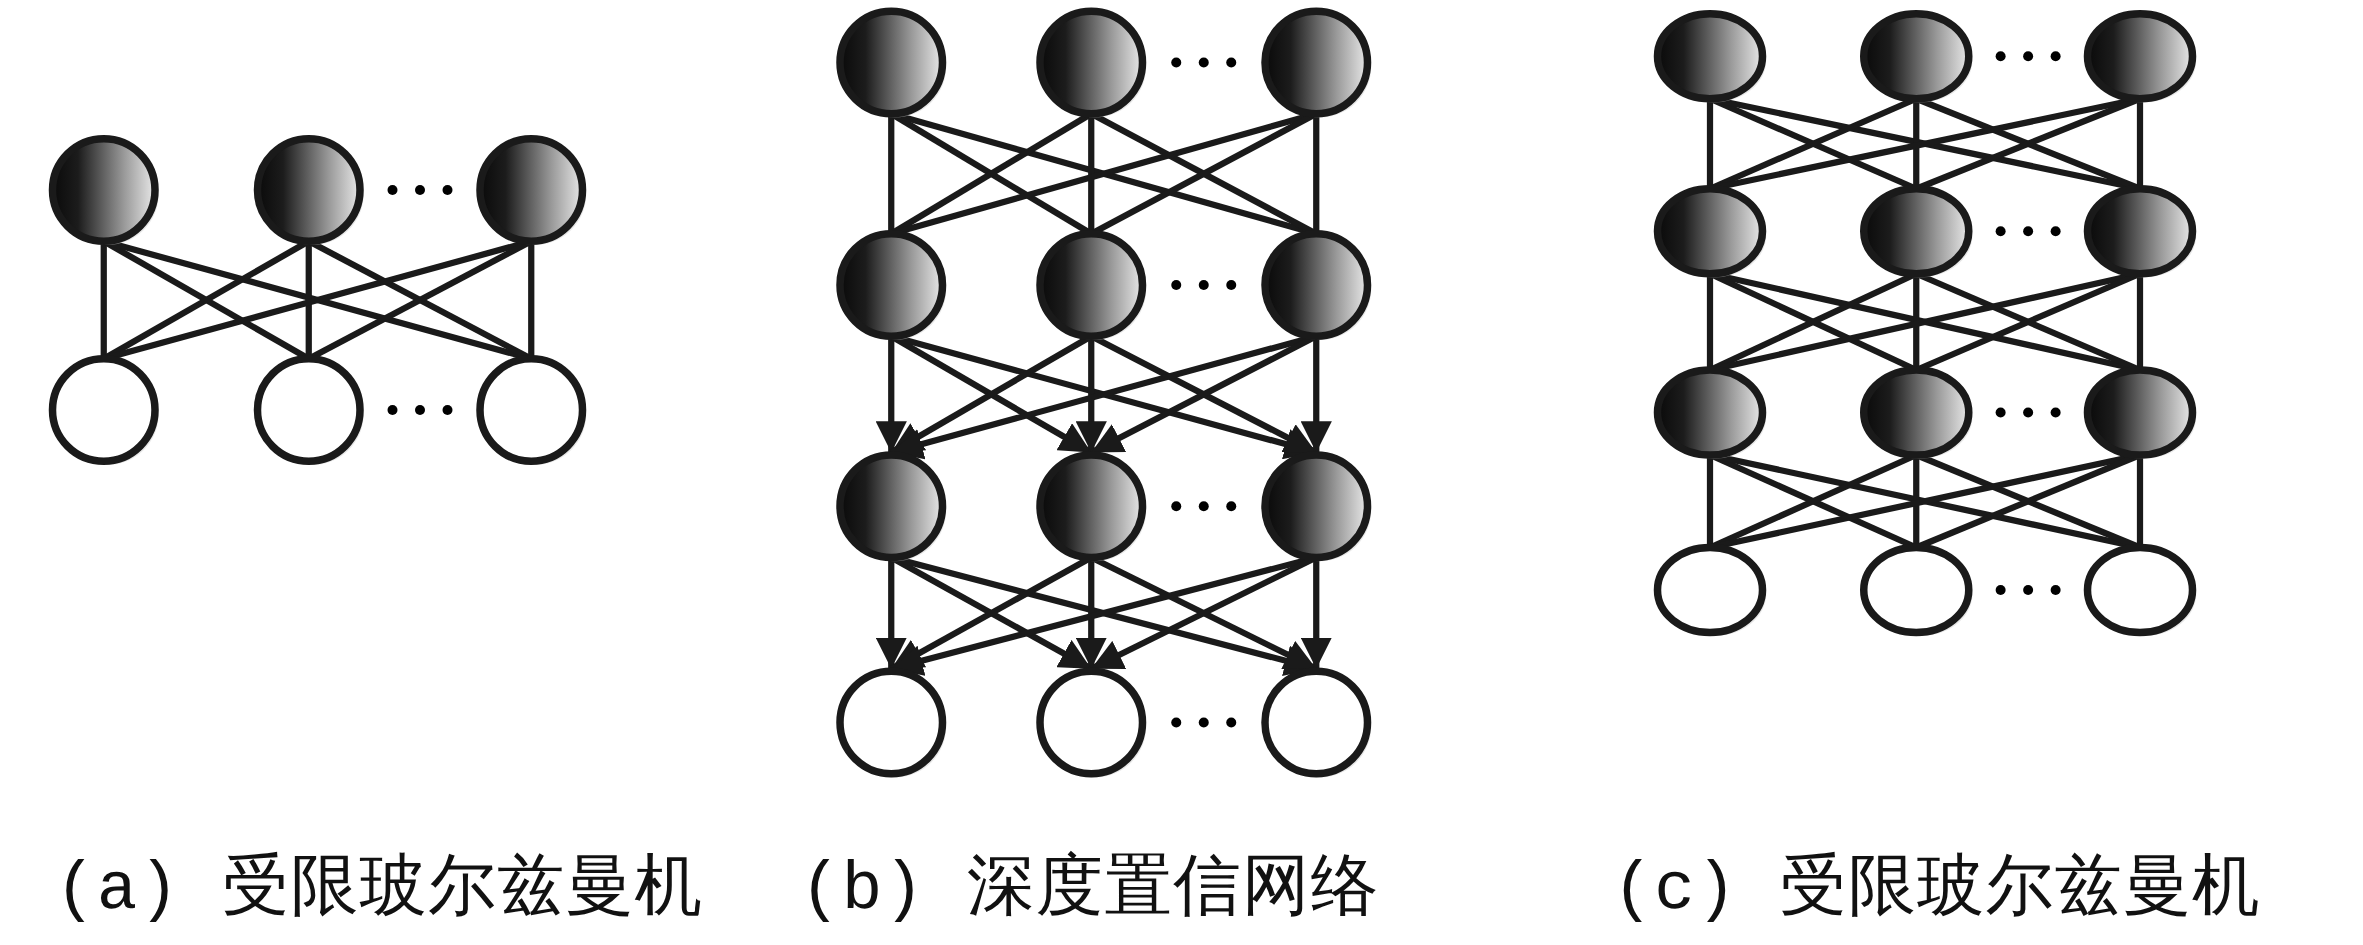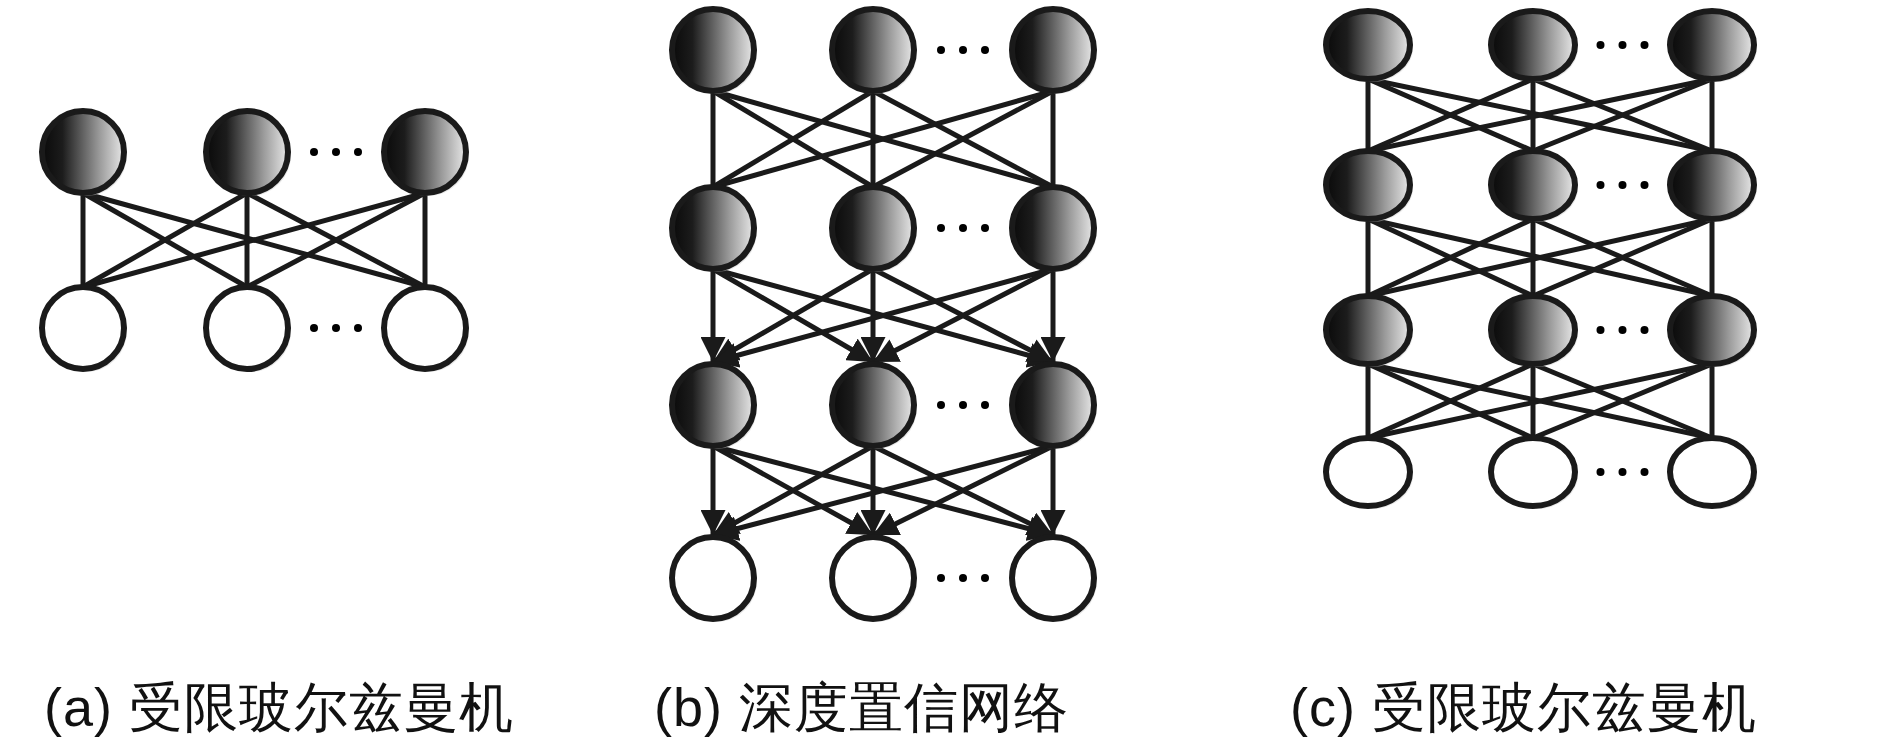--- a/index.html
+++ b/index.html
@@ -1,18 +1,18 @@
 <!DOCTYPE html>
 <html><head>
 <meta charset="utf-8">
 <style>
   html, body { margin:0; padding:0; background:#ffffff; }
   body { width:1890px; height:756px; position:relative; overflow:hidden; }
   #diagram { position:absolute; left:0; top:0; }
-  .caption { position:absolute; top:672px; font-family:Liberation Sans, sans-serif; font-size:54px; color:#111; white-space:nowrap; letter-spacing:1px; }
+  .caption { position:absolute; top:672px; font-family:Liberation Mono, monospace; font-size:54px; color:#111; white-space:nowrap; letter-spacing:1px; }
 </style>
 </head>
 <body>
 
 <svg id="diagram" width="1890" height="660" viewBox="0 0 1890 660" xmlns="http://www.w3.org/2000/svg">
   <defs>
     <linearGradient id="shade" x1="0" y1="0" x2="1" y2="0">
       <stop offset="0" stop-color="#0a0a0a"></stop>
       <stop offset="0.25" stop-color="#1c1c1c"></stop>
       <stop offset="0.7" stop-color="#9a9a9a"></stop>
@@ -209,14 +209,14 @@
         <g>
           <circle cx="1600.5" cy="472" r="4" fill="#000"></circle>
           <circle cx="1622.5" cy="472" r="4" fill="#000"></circle>
           <circle cx="1644.5" cy="472" r="4" fill="#000"></circle>
         </g>
       </g>
     </g>
 </svg>
 
 <div class="caption" style="left:44px;">(a) 受限玻尔兹曼机</div>
-<div class="caption" style="left:654px;">(b) 深度置信网络</div>
+<div class="caption" style="left:640px;">(b) 深度置信网络</div>
 <div class="caption" style="left:1290px;">(c) 受限玻尔兹曼机</div>
 
 </body></html>

